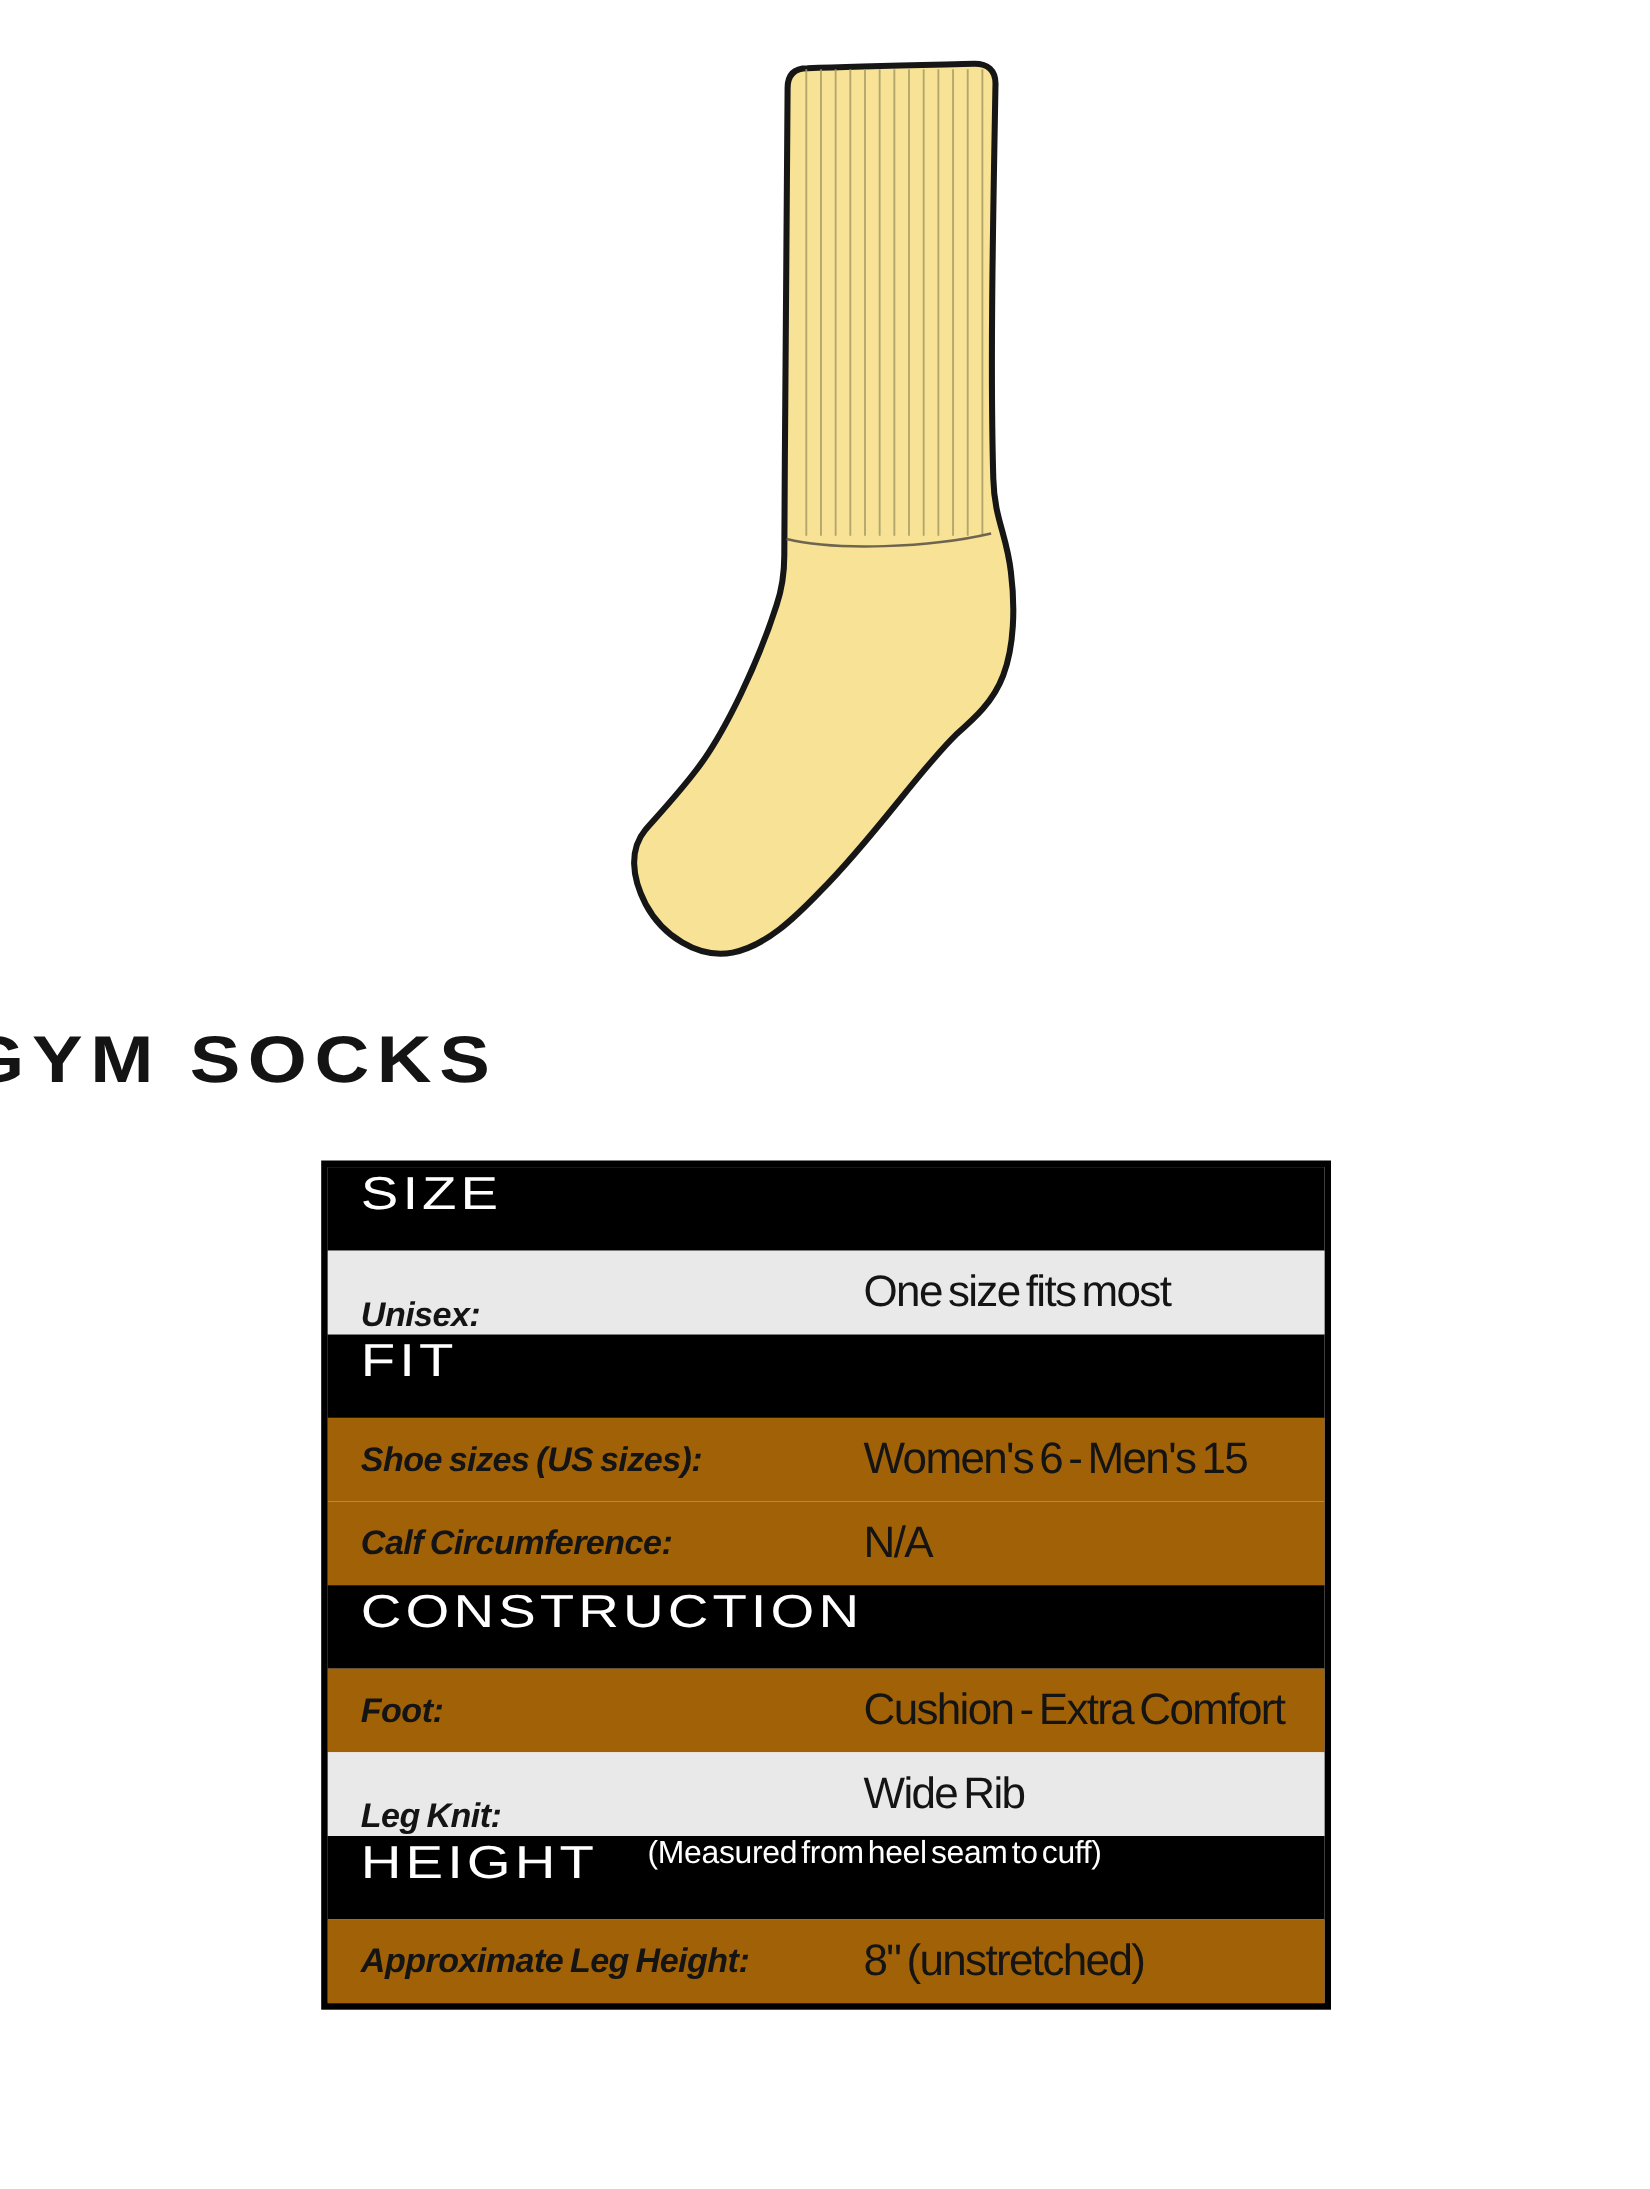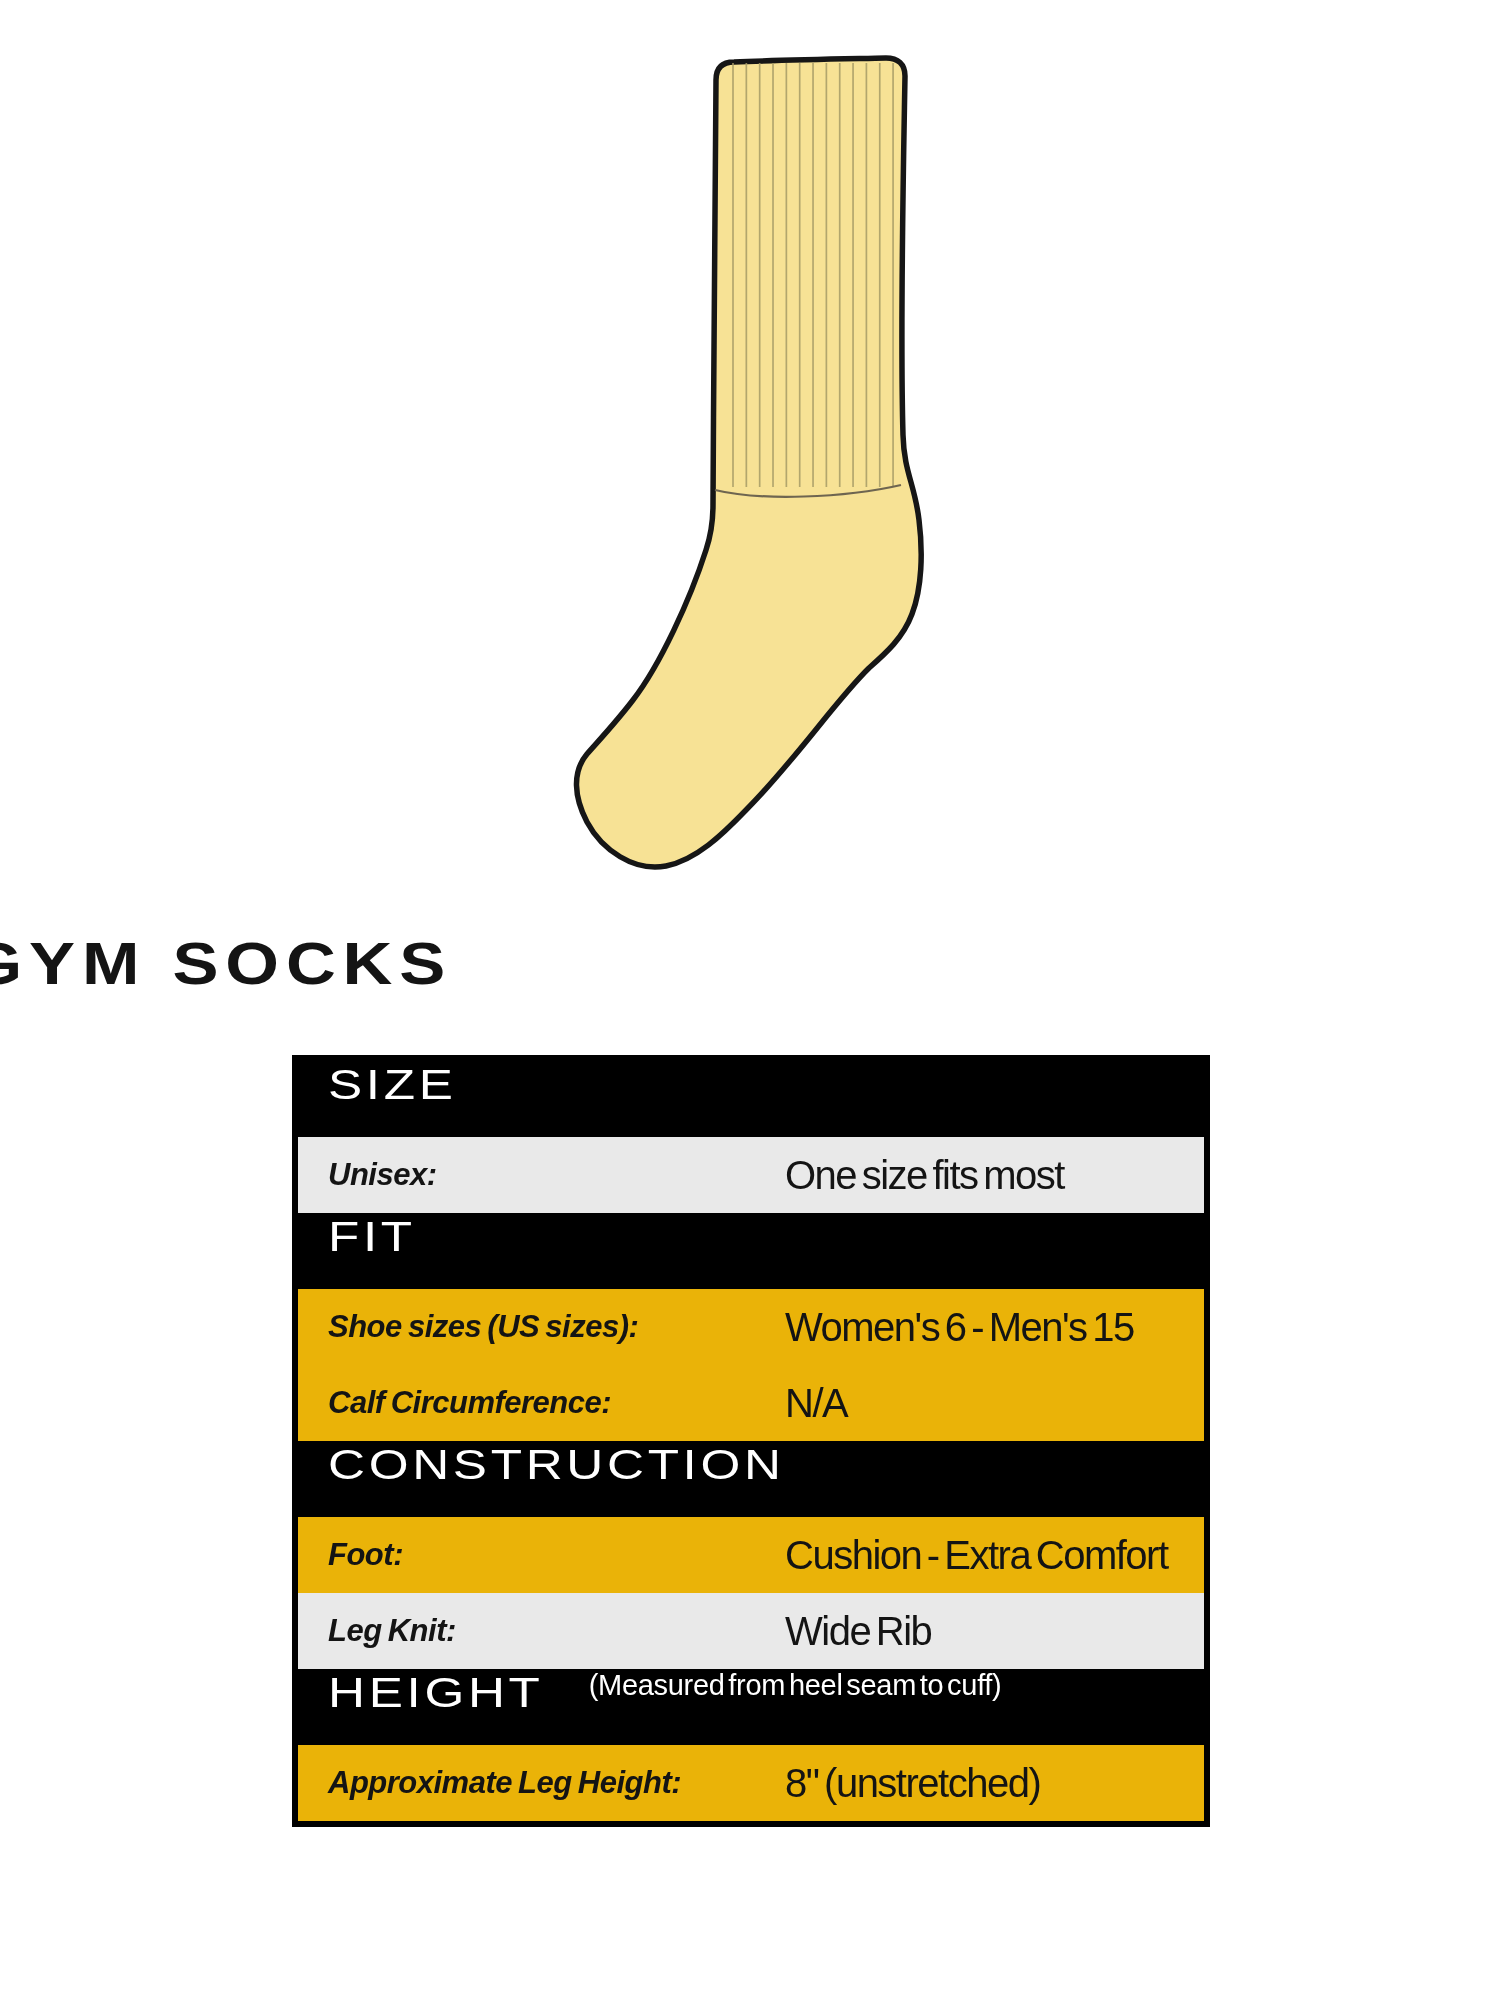--- a/index.html
+++ b/index.html
@@ -82,24 +82,24 @@
     word-spacing:-4px;
     margin-left:84px;
   }
   .band-note:empty{display:none;}
   .row{
     position:relative;
     height:76px;
     display:flex;
     align-items:center;
     padding-left:30px;
-    background:#eab308;
+    background:#a16207;
     color:var(--text,#141414);
   }
-  .row.shaded{background:var(--row-alt-bg,#e9e9e9);}
+  .row.shaded{background:var(--row-alt-bg,#e9e9e9);align-items:flex-end;}
   .row .label{
     font-size:31px;
     font-weight:700;
     font-style:italic;
     letter-spacing:-0.5px;
     word-spacing:-2px;
   }
   .row .value{
     position:absolute;
     left:487px;

